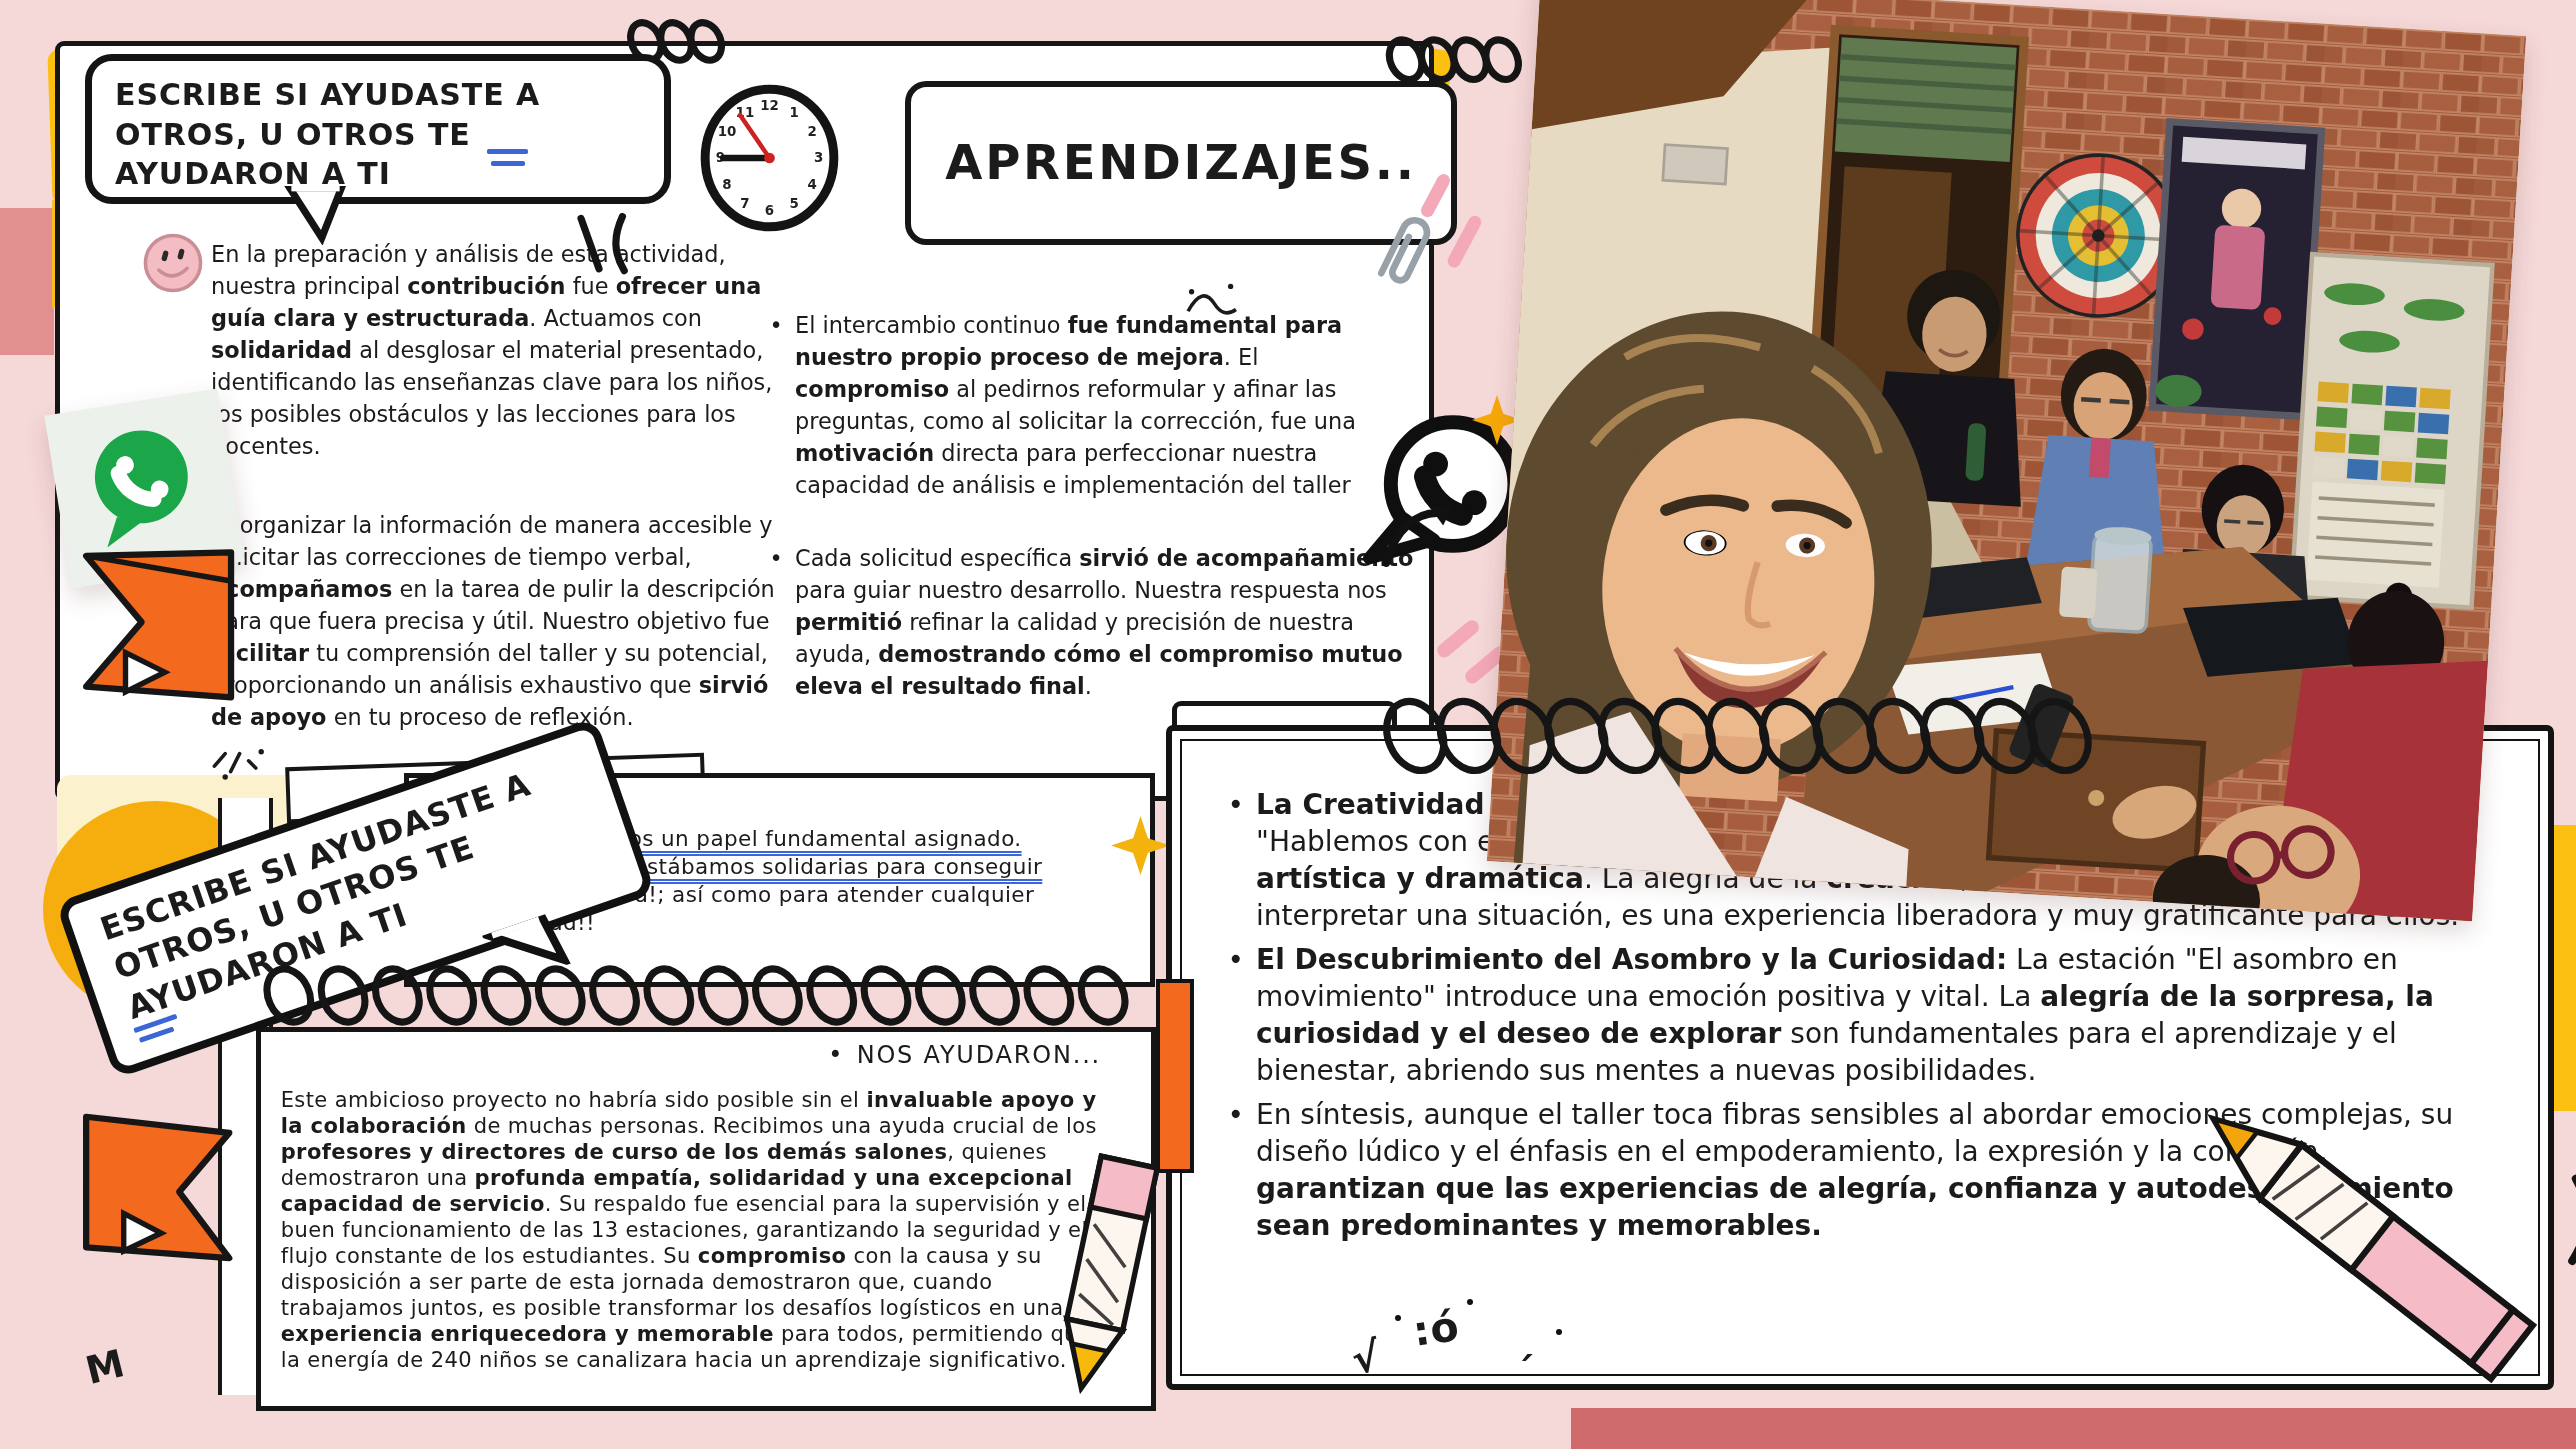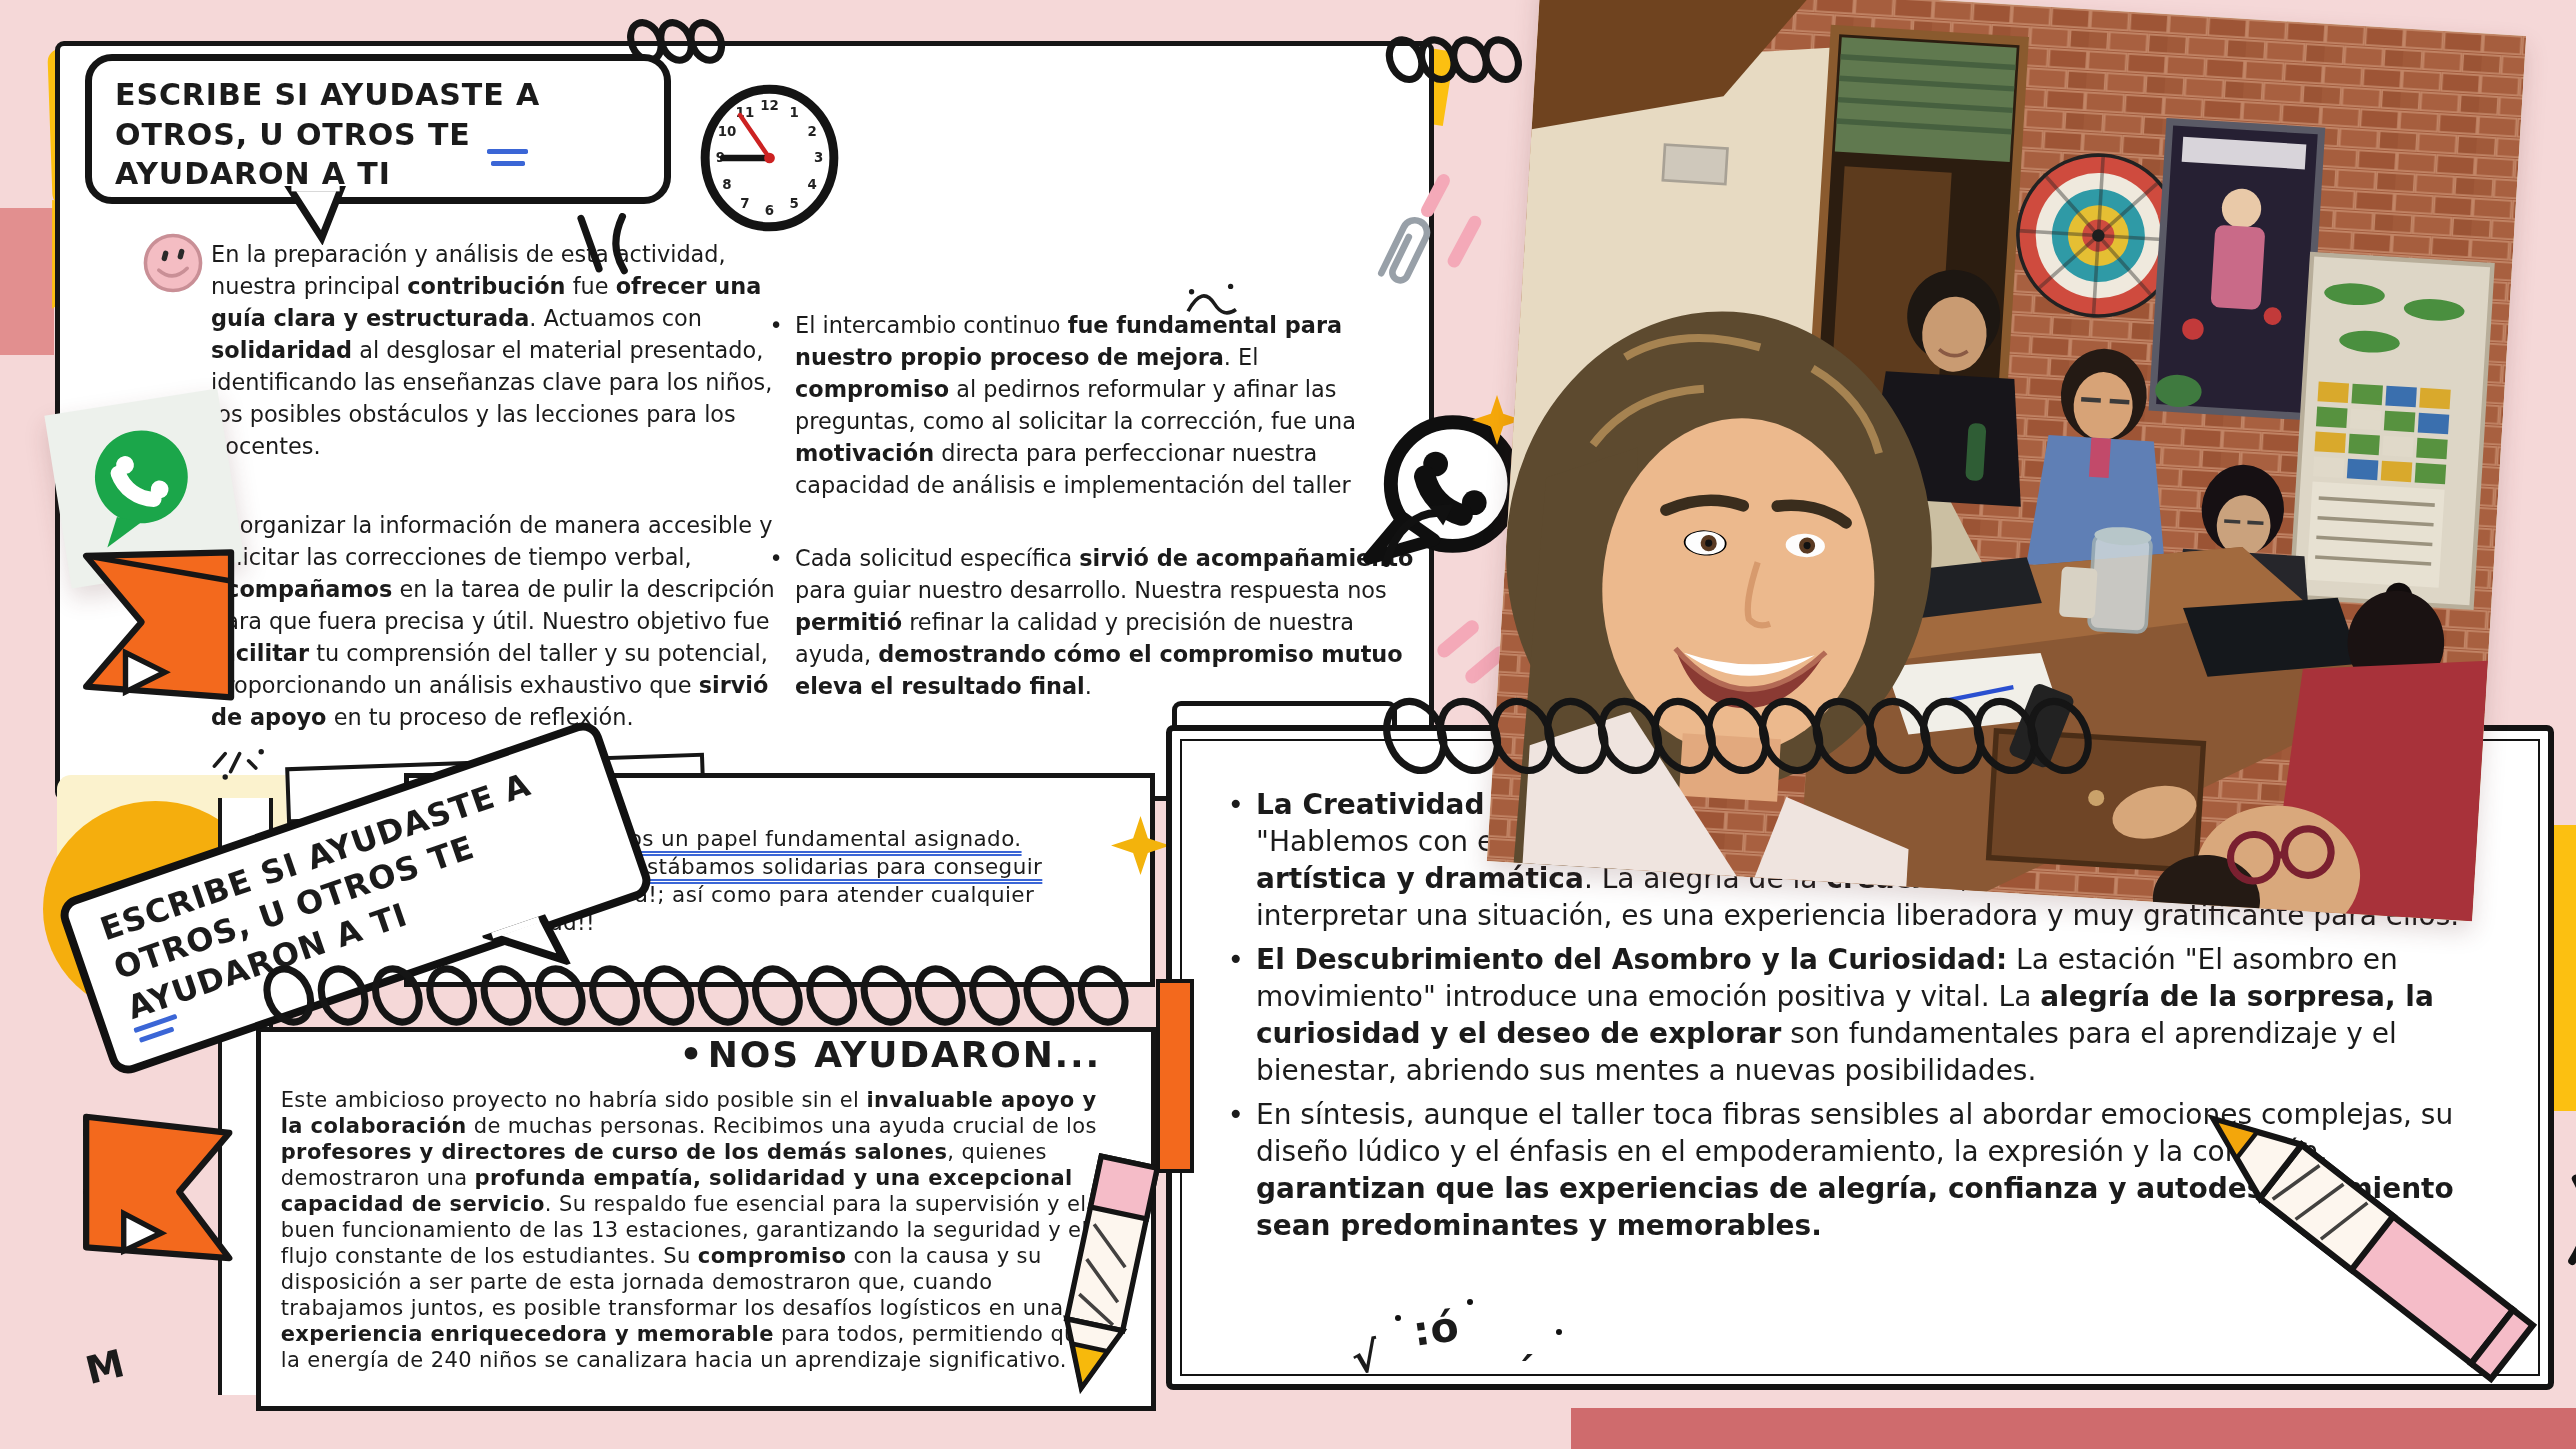--- a/index.html
+++ b/index.html
@@ -76,20 +76,23 @@
         <text x="32.4" y="60.5">10</text>
         <text x="52.5" y="38.9">11</text>
       </g>
     <line x1="80" y1="85" x2="28" y2="85" stroke="#141414" stroke-width="7" stroke-linecap="round"></line>
     <line x1="80" y1="85" x2="47" y2="37" stroke="#cc2222" stroke-width="5" stroke-linecap="round"></line>
     <circle cx="80" cy="85" r="6" fill="#cc2222"></circle>
   </svg>
   <div class="abs" style="left:705px;top:240px;width:54px;height:5.4px;background:#c9c4bd;"></div>
   <div class="abs" style="left:766px;top:240px;width:39px;height:5.4px;background:#c9c4bd;"></div>
 
+  <div class="abs" style="left:905px;top:81px;width:540px;height:152px;background:#fff;border:6.3px solid #161616;border-radius:21.5px;z-index:16;display:flex;align-items:center;justify-content:center;">
+    <div class="comic" style="font-size:48px;letter-spacing:2.7px;">APRENDIZAJES..</div>
+  </div>
 
   <svg class="abs" style="left:141px;top:231px;z-index:15;" width="64" height="64" viewBox="0 0 72 72">
     <circle cx="36" cy="36" r="31" fill="#f4bdc3" stroke="#c98f96" stroke-width="4"></circle>
     <rect x="24" y="22" width="6" height="12" rx="3" fill="#2a2a2a" transform="rotate(15 27 28)"></rect>
     <rect x="42" y="20" width="6" height="12" rx="3" fill="#2a2a2a" transform="rotate(15 45 26)"></rect>
     <path d="M20,44 Q36,58 52,42" fill="none" stroke="#c98f96" stroke-width="4" stroke-linecap="round"></path>
   </svg>
 
   <div class="abs" style="left:211px;top:238px;width:572px;z-index:15;">
     <div class="para"><span>En la preparación y análisis de esta actividad, nuestra principal </span><span class="b">contribución</span><span> fue </span><span class="b">ofrecer una guía clara y estructurada</span><span>. Actuamos con </span><span class="b">solidaridad</span><span> al desglosar el material presentado, identificando las enseñanzas clave para los niños, los posibles obstáculos y las lecciones para los docentes.</span></div>
@@ -188,21 +191,21 @@
       <ellipse cx="578" cy="41" rx="23" ry="31" fill="none" stroke="#151515" stroke-width="8" transform="rotate(-24 578 41)"></ellipse>
       <ellipse cx="639" cy="41" rx="23" ry="31" fill="none" stroke="#151515" stroke-width="8" transform="rotate(-24 639 41)"></ellipse>
       <ellipse cx="700" cy="41" rx="23" ry="31" fill="none" stroke="#151515" stroke-width="8" transform="rotate(-24 700 41)"></ellipse>
       <ellipse cx="761" cy="41" rx="23" ry="31" fill="none" stroke="#151515" stroke-width="8" transform="rotate(-24 761 41)"></ellipse>
       <ellipse cx="822" cy="41" rx="23" ry="31" fill="none" stroke="#151515" stroke-width="8" transform="rotate(-24 822 41)"></ellipse>
       <ellipse cx="883" cy="41" rx="23" ry="31" fill="none" stroke="#151515" stroke-width="8" transform="rotate(-24 883 41)"></ellipse>
       <ellipse cx="944" cy="41" rx="23" ry="31" fill="none" stroke="#151515" stroke-width="8" transform="rotate(-24 944 41)"></ellipse>
     </svg>
 
   <div class="abs" style="left:256px;top:1027px;width:890px;height:374px;background:#fff;border:5.4px solid #151515;z-index:16;overflow:hidden;">
-    <div class="hand li" style="position:absolute;right:50px;top:2px;font-size:36px;font-weight:700;letter-spacing:1.8px;padding-left:32px;">NOS AYUDARON...</div>
+    <div class="hand li" style="position:absolute;right:50px;top:9px;font-size:24px;font-weight:400;letter-spacing:1.8px;padding-left:32px;">NOS AYUDARON...</div>
     <div class="hand" style="position:absolute;left:19.7px;top:55px;width:832px;font-size:21px;line-height:26px;"><span>Este ambicioso proyecto no habría sido posible sin el </span><span class="b">invaluable apoyo y la colaboración</span><span> de muchas personas. Recibimos una ayuda crucial de los </span><span class="b">profesores y directores de curso de los demás salones</span><span>, quienes demostraron una </span><span class="b">profunda empatía, solidaridad y una excepcional capacidad de servicio</span><span>. Su respaldo fue esencial para la supervisión y el buen funcionamiento de las 13 estaciones, garantizando la seguridad y el flujo constante de los estudiantes. Su </span><span class="b">compromiso</span><span> con la causa y su disposición a ser parte de esta jornada demostraron que, cuando trabajamos juntos, es posible transformar los desafíos logísticos en una </span><span class="b">experiencia enriquecedora y memorable</span><span> para todos, permitiendo que la energía de 240 niños se canalizara hacia un aprendizaje significativo.</span></div>
   </div>
 
   <svg class="abs" style="left:79px;top:1106px;z-index:17;" width="161" height="170" viewBox="0 0 180 190">
     <path d="M8,12 L168,30 L112,96 L168,170 L8,158 Z" fill="#f3691d" stroke="#161616" stroke-width="7" stroke-linejoin="round"></path>
     <polygon points="50,120 50,162 92,142" fill="#fff" stroke="#161616" stroke-width="6"></polygon>
   </svg>
 
   <svg class="abs" style="left:1036px;top:1156px;transform:rotate(12deg);z-index:21;" width="134" height="268" viewBox="0 0 150 300">
     <rect x="42" y="4" width="64" height="186" fill="#fdf6ee" stroke="#141414" stroke-width="6"></rect>

